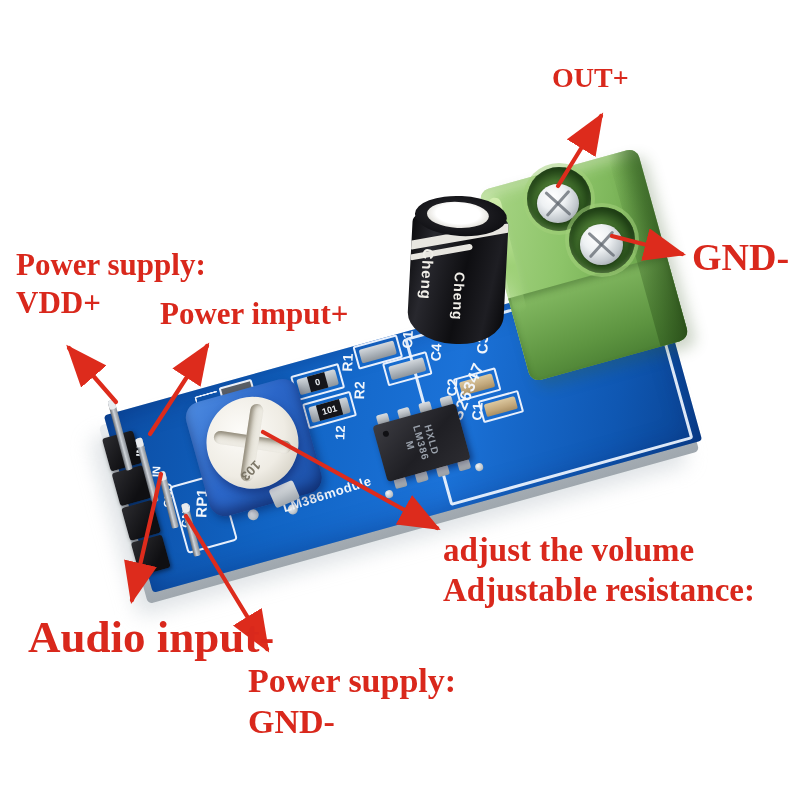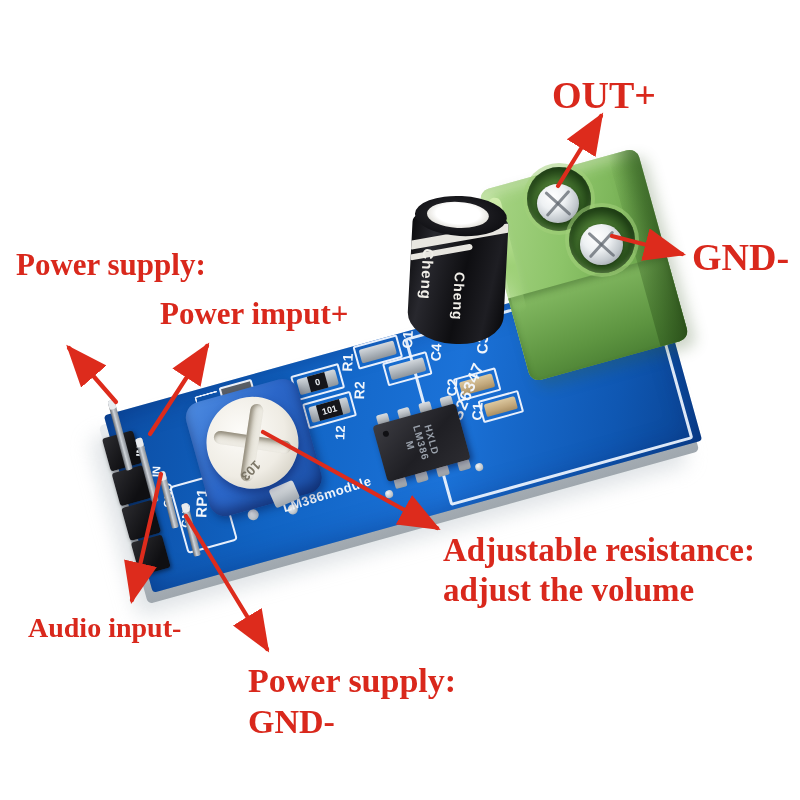--- a/index.html
+++ b/index.html
@@ -3,25 +3,25 @@
 <meta charset="utf-8">
 <style>
   html,body{margin:0;padding:0;background:#fff;}
   .stage{position:relative;width:800px;height:800px;background:#ffffff;overflow:hidden;
          font-family:"Liberation Sans",sans-serif;}
 
   
   .anno{position:absolute;color:var(--accent-red,#d9281c);
         font-family:"Liberation Serif","DejaVu Serif",serif;font-weight:bold;
         white-space:nowrap;z-index:45;line-height:1.15;}
-  .lbl-out{left:552px;top:62px;font-size:38px;margin-top:12px;}
+  .lbl-out{left:552px;top:62px;font-size:28px;}
   .lbl-gnd-out{left:692px;top:236px;font-size:38px;}
   .lbl-vdd{left:16px;top:246px;font-size:31px;line-height:38px;}
   .lbl-ain-plus{left:160px;top:296px;font-size:31px;}
-  .lbl-ain-minus{left:28px;top:612px;font-size:28px;}
+  .lbl-ain-minus{left:28px;top:612px;font-size:45px;}
   .lbl-pgnd{left:248px;top:660px;font-size:34px;line-height:41px;}
   .lbl-adj{left:443px;top:530px;font-size:33px;line-height:40px;}
 
   
   #arrow-layer{position:absolute;left:0;top:0;z-index:40;pointer-events:none;}
   #arrow-layer line{stroke:var(--arrow-red,#dd2b1c);stroke-width:4.2px;stroke-linecap:round;}
   #arrow-head-path{fill:var(--arrow-red,#dd2b1c);}
 
   
   .module-shadow{position:absolute;left:104px;top:360px;width:570px;height:184px;
@@ -278,25 +278,26 @@
       <line x1="150" y1="434" x2="207" y2="346" marker-end="url(#ah)"></line>
       <line x1="161" y1="474" x2="132" y2="600" marker-end="url(#ah)"></line>
       <line x1="186" y1="516" x2="267" y2="649" marker-end="url(#ah)"></line>
       <line x1="263" y1="432" x2="437" y2="528" marker-end="url(#ah)"></line>
     </svg>
 
   <div class="anno lbl-out">OUT+</div>
   <div class="anno lbl-gnd-out">GND-</div>
   <div class="anno lbl-vdd">
     <div>Power supply:</div>
+    <div>VDD+</div>
   </div>
   <div class="anno lbl-ain-plus">Power imput+</div>
   <div class="anno lbl-ain-minus">Audio input-</div>
   <div class="anno lbl-pgnd">
     <div>Power supply:</div>
     <div>GND-</div>
   </div>
   <div class="anno lbl-adj">
+    <div>adjust the volume</div>
     <div>Adjustable resistance:</div>
-    <div>adjust the volume</div>
   </div>
 
 </div>
 
 </body></html>

